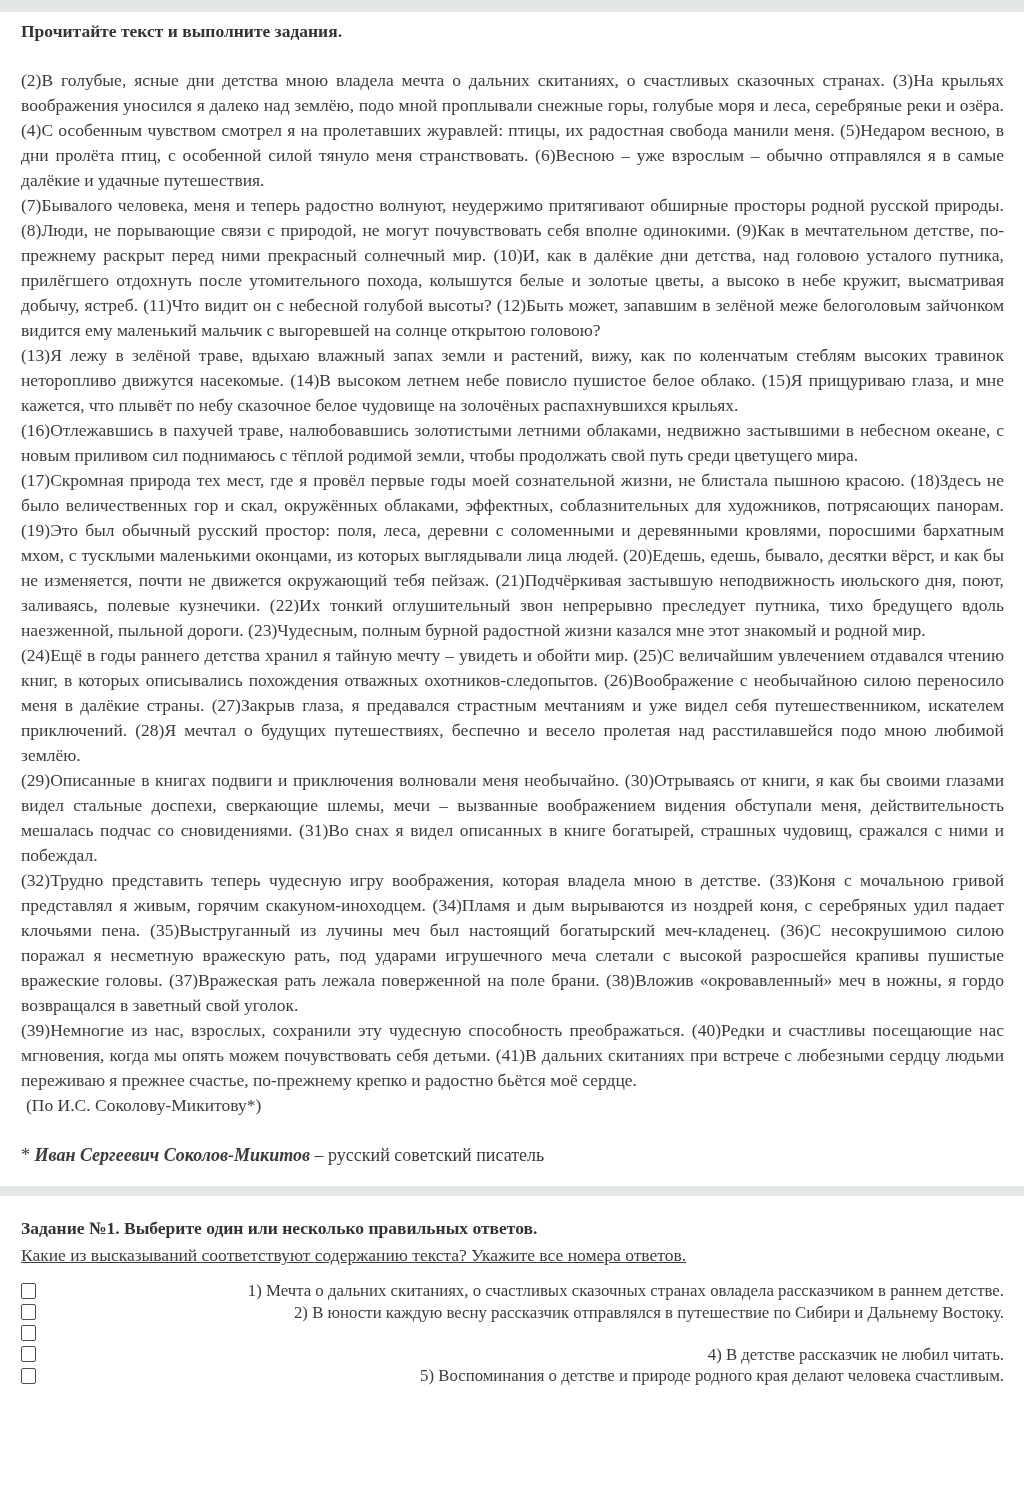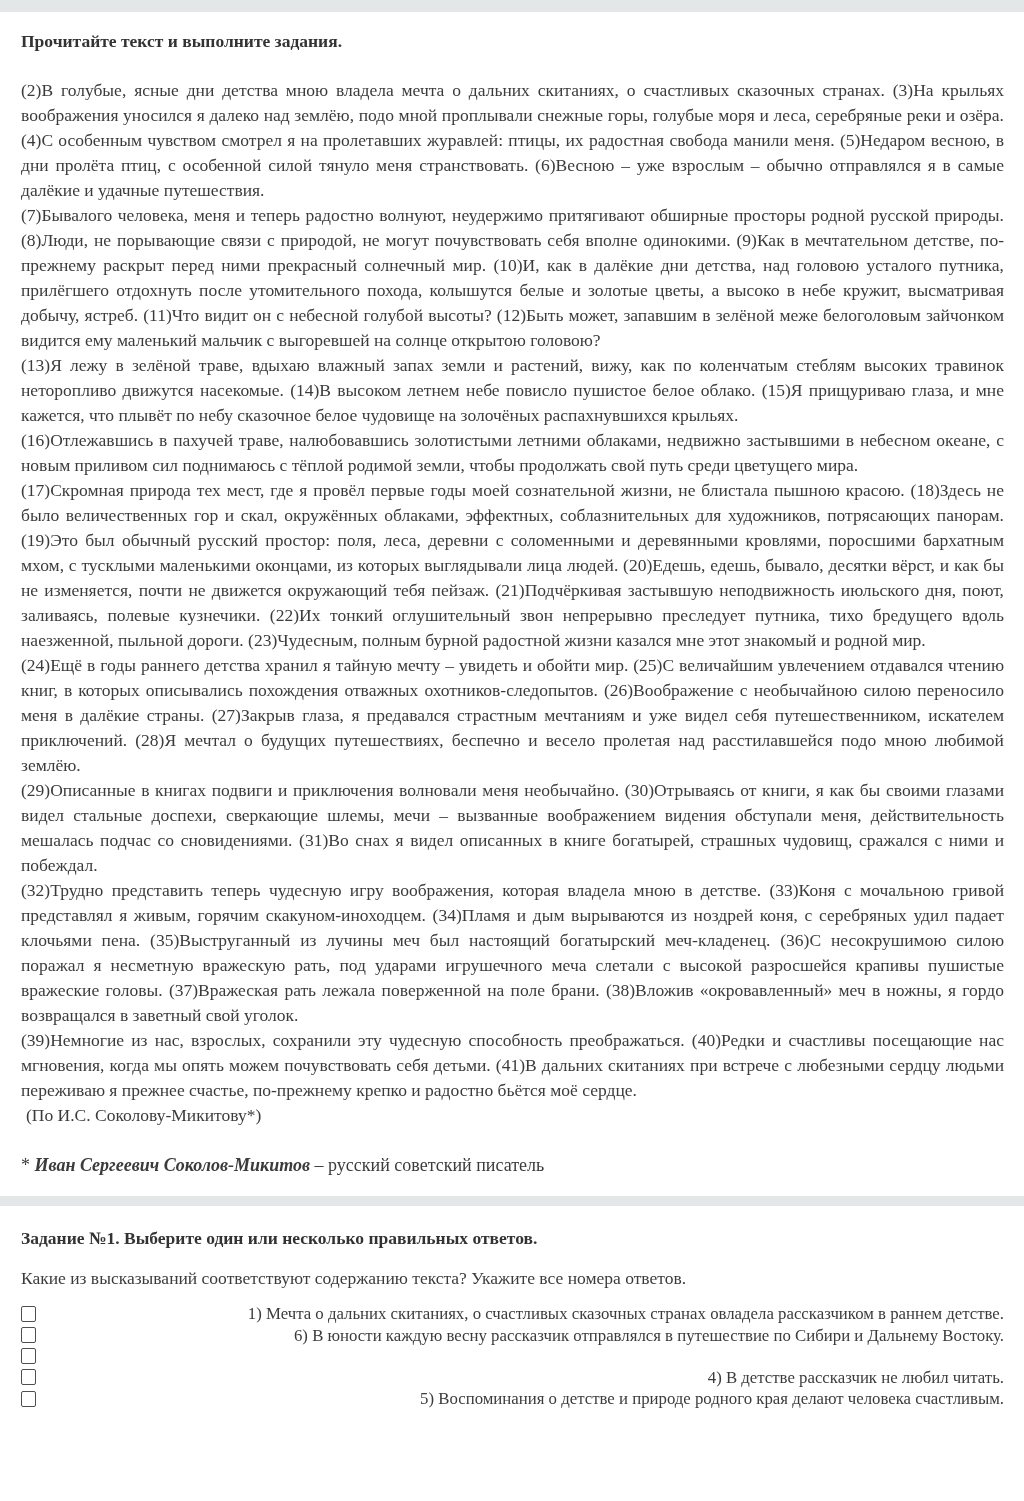--- a/index.html
+++ b/index.html
@@ -13,21 +13,21 @@
 
   .strip {
     width: 100%;
     background: #e3e7e8;
   }
   .strip-top { height: 12px; }
   .strip-divider { height: 10px; }
 
   .card {
     background: #ffffff;
-    padding: 17px 20px 18px 21px;
+    padding: 7px 20px 18px 21px;
   }
 
   .instruction-heading {
     font-size: 17.5px;
     font-weight: bold;
     color: #333333;
     line-height: 25px;
     margin-bottom: 24px;
   }
 
@@ -53,23 +53,24 @@
   .task-card { padding-top: 20px; padding-bottom: 40px; }
 
   .task-heading {
     font-size: 17.5px;
     font-weight: bold;
     color: #333333;
     line-height: 25px;
   }
 
   .task-question {
-    margin-top: 15px;
+    margin-top: 2px;
     font-size: 17.5px;
     line-height: 25px;
+    text-decoration: underline;
   }
 
   .options { margin-top: 14px; }
 
   .option {
     display: flex;
     align-items: center;
     margin-bottom: 4.5px;
     cursor: pointer;
     justify-content: space-between;
@@ -121,21 +122,21 @@
 <section class="card task-card">
   <h2 class="task-heading">Задание №1. Выберите один или несколько правильных ответов.</h2>
   <p class="task-question">Какие из высказываний соответствуют содержанию текста? Укажите все номера ответов.</p>
   <div class="options">
     <div class="option">
       <span class="checkbox"></span>
       <span class="option-label">1) Мечта о дальних скитаниях, о счастливых сказочных странах овладела рассказчиком в раннем детстве.</span>
     </div>
     <div class="option">
       <span class="checkbox"></span>
-      <span class="option-label">6) В юности каждую весну рассказчик отправлялся в путешествие по Сибири и Дальнему Востоку.</span>
+      <span class="option-label">2) В юности каждую весну рассказчик отправлялся в путешествие по Сибири и Дальнему Востоку.</span>
     </div>
     <div class="option">
       <span class="checkbox"></span>
     </div>
     <div class="option">
       <span class="checkbox"></span>
       <span class="option-label">4) В детстве рассказчик не любил читать.</span>
     </div>
     <div class="option">
       <span class="checkbox"></span>

